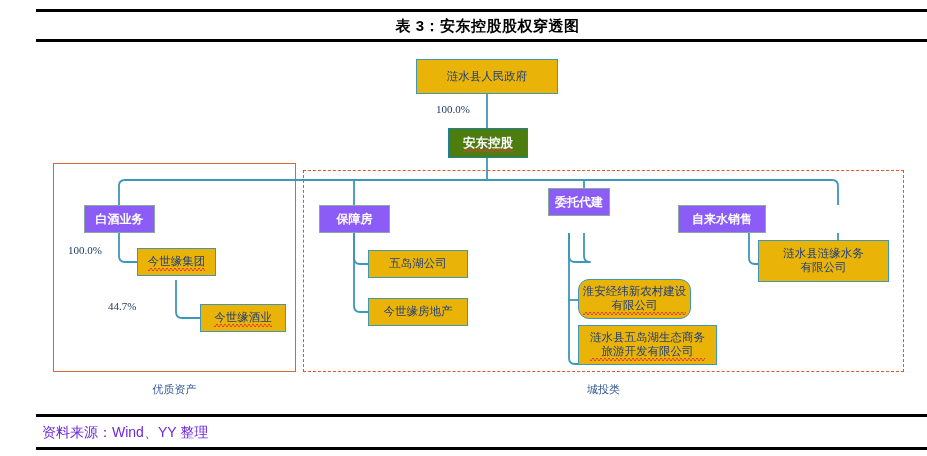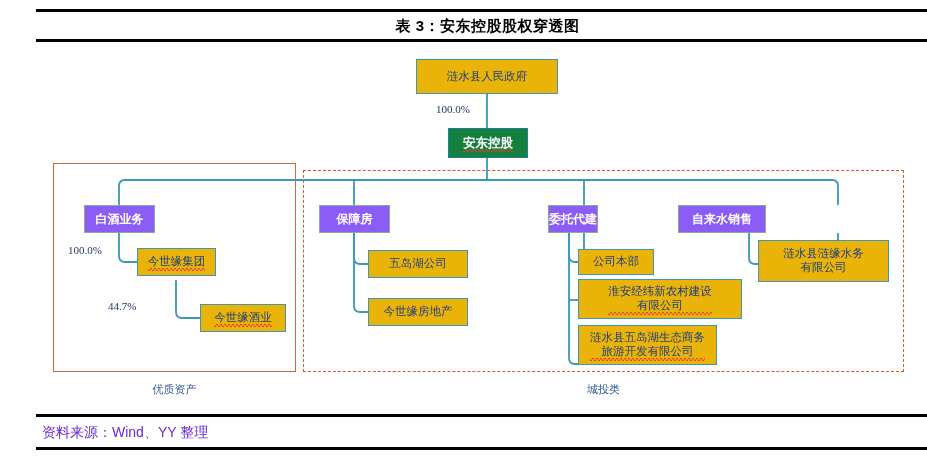--- a/index.html
+++ b/index.html
@@ -42,21 +42,21 @@
   }
   
   .node.plain{
     background:#eab308;
     border:1.6px solid #3d97b8;
     color:#20407a;
     font-size:11.5px;
   }
   
   .node.primary{
-    background:#15803d;
+    background:#4d7c0f;
     border:1px solid #1b7fa0;
     color:#ffffff;
     font-size:12.5px;
     font-weight:bold;
   }
   
   .node.segment{
     background:#8b5cf6;
     border:1px solid #8aa99b;
     color:#ffffff;
@@ -178,21 +178,21 @@
     <div class="node primary" style="left:424px;top:84px;width:80px;height:30px;">
       <span class="sq txt">安东控股</span>
     </div>
 
     <div class="node segment" style="left:60px;top:161px;width:71px;height:28px;">
       <span class="txt">白酒业务</span>
     </div>
     <div class="node segment" style="left:295px;top:161px;width:71px;height:28px;">
       <span class="txt">保障房</span>
     </div>
-    <div class="node segment" style="left:524px;top:161px;width:50px;height:28px;">
+    <div class="node segment" style="left:524px;top:144px;width:62px;height:28px;">
       <span class="txt">委托代建</span>
     </div>
     <div class="node segment" style="left:654px;top:161px;width:88px;height:28px;">
       <span class="txt">自来水销售</span>
     </div>
 
     <div class="pct" style="left:44px;top:200px;">100.0%</div>
 
     <div class="node plain" style="left:113px;top:204px;width:79px;height:28px;">
       <span class="sq txt">今世缘集团</span>
@@ -204,24 +204,21 @@
       <span class="sq txt">今世缘酒业</span>
     </div>
 
     <div class="node plain" style="left:344px;top:206px;width:100px;height:28px;">
       <span class="txt">五岛湖公司</span>
     </div>
     <div class="node plain" style="left:344px;top:254px;width:100px;height:28px;">
       <span class="txt">今世缘房地产</span>
     </div>
 
-    <div class="node plain" style="left:554px;top:205px;width:76px;height:26px;">
-      <span class="txt">公司本部</span>
-    </div>
-    <div class="node plain" style="left:554px;top:235px;width:164px;height:40px;">
+    <div class="node plain" style="left:554px;top:235px;width:113px;height:40px;border-radius:11px;">
       <span class="sq txt">淮安经纬新农村建设
 有限公司</span>
     </div>
     <div class="node plain" style="left:554px;top:281px;width:139px;height:40px;">
       <span class="sq txt">涟水县五岛湖生态商务
 旅游开发有限公司</span>
     </div>
 
     <div class="node plain" style="left:734px;top:196px;width:131px;height:42px;text-align:center;">
       <span class="txt">涟水县涟缘水务

